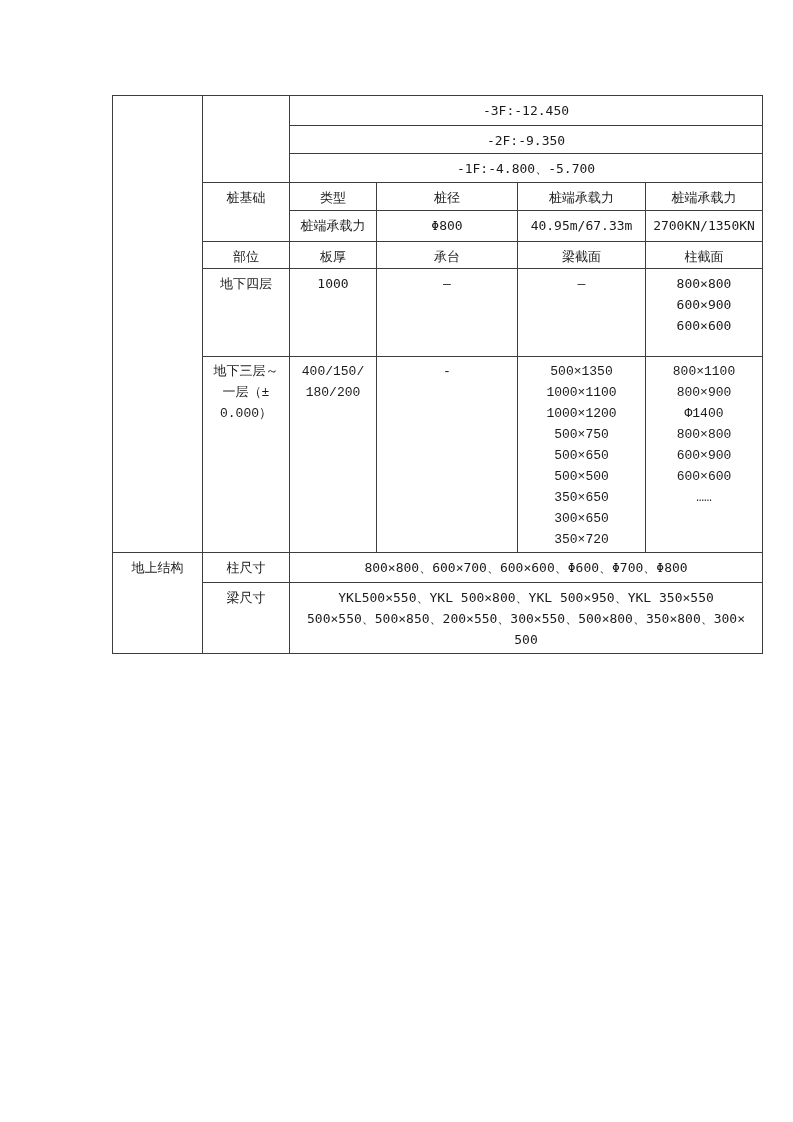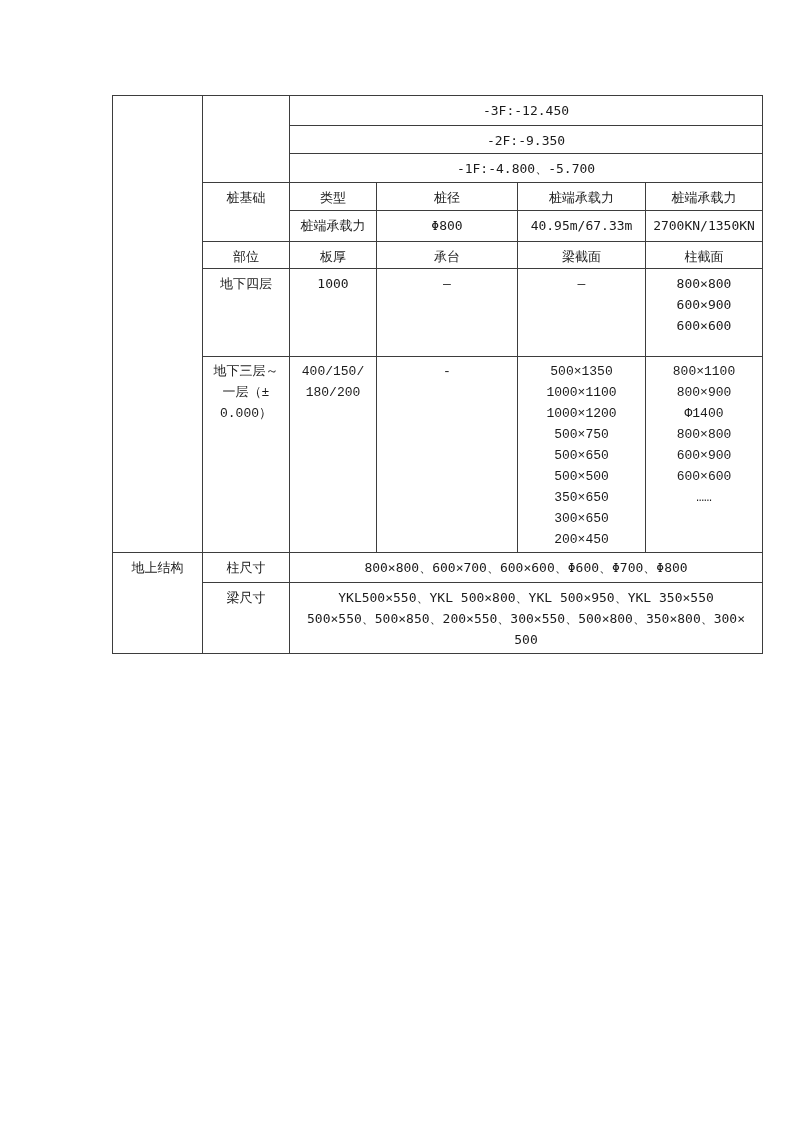--- a/index.html
+++ b/index.html
@@ -118,21 +118,21 @@
         </td>
       <td>
           <div>500×1350</div>
           <div>1000×1100</div>
           <div>1000×1200</div>
           <div>500×750</div>
           <div>500×650</div>
           <div>500×500</div>
           <div>350×650</div>
           <div>300×650</div>
-          <div>200×450</div>
+          <div>350×720</div>
         </td>
       <td>
           <div>800×1100</div>
           <div>800×900</div>
           <div>Φ1400</div>
           <div>800×800</div>
           <div>600×900</div>
           <div>600×600</div>
           <div>……</div>
         </td>

